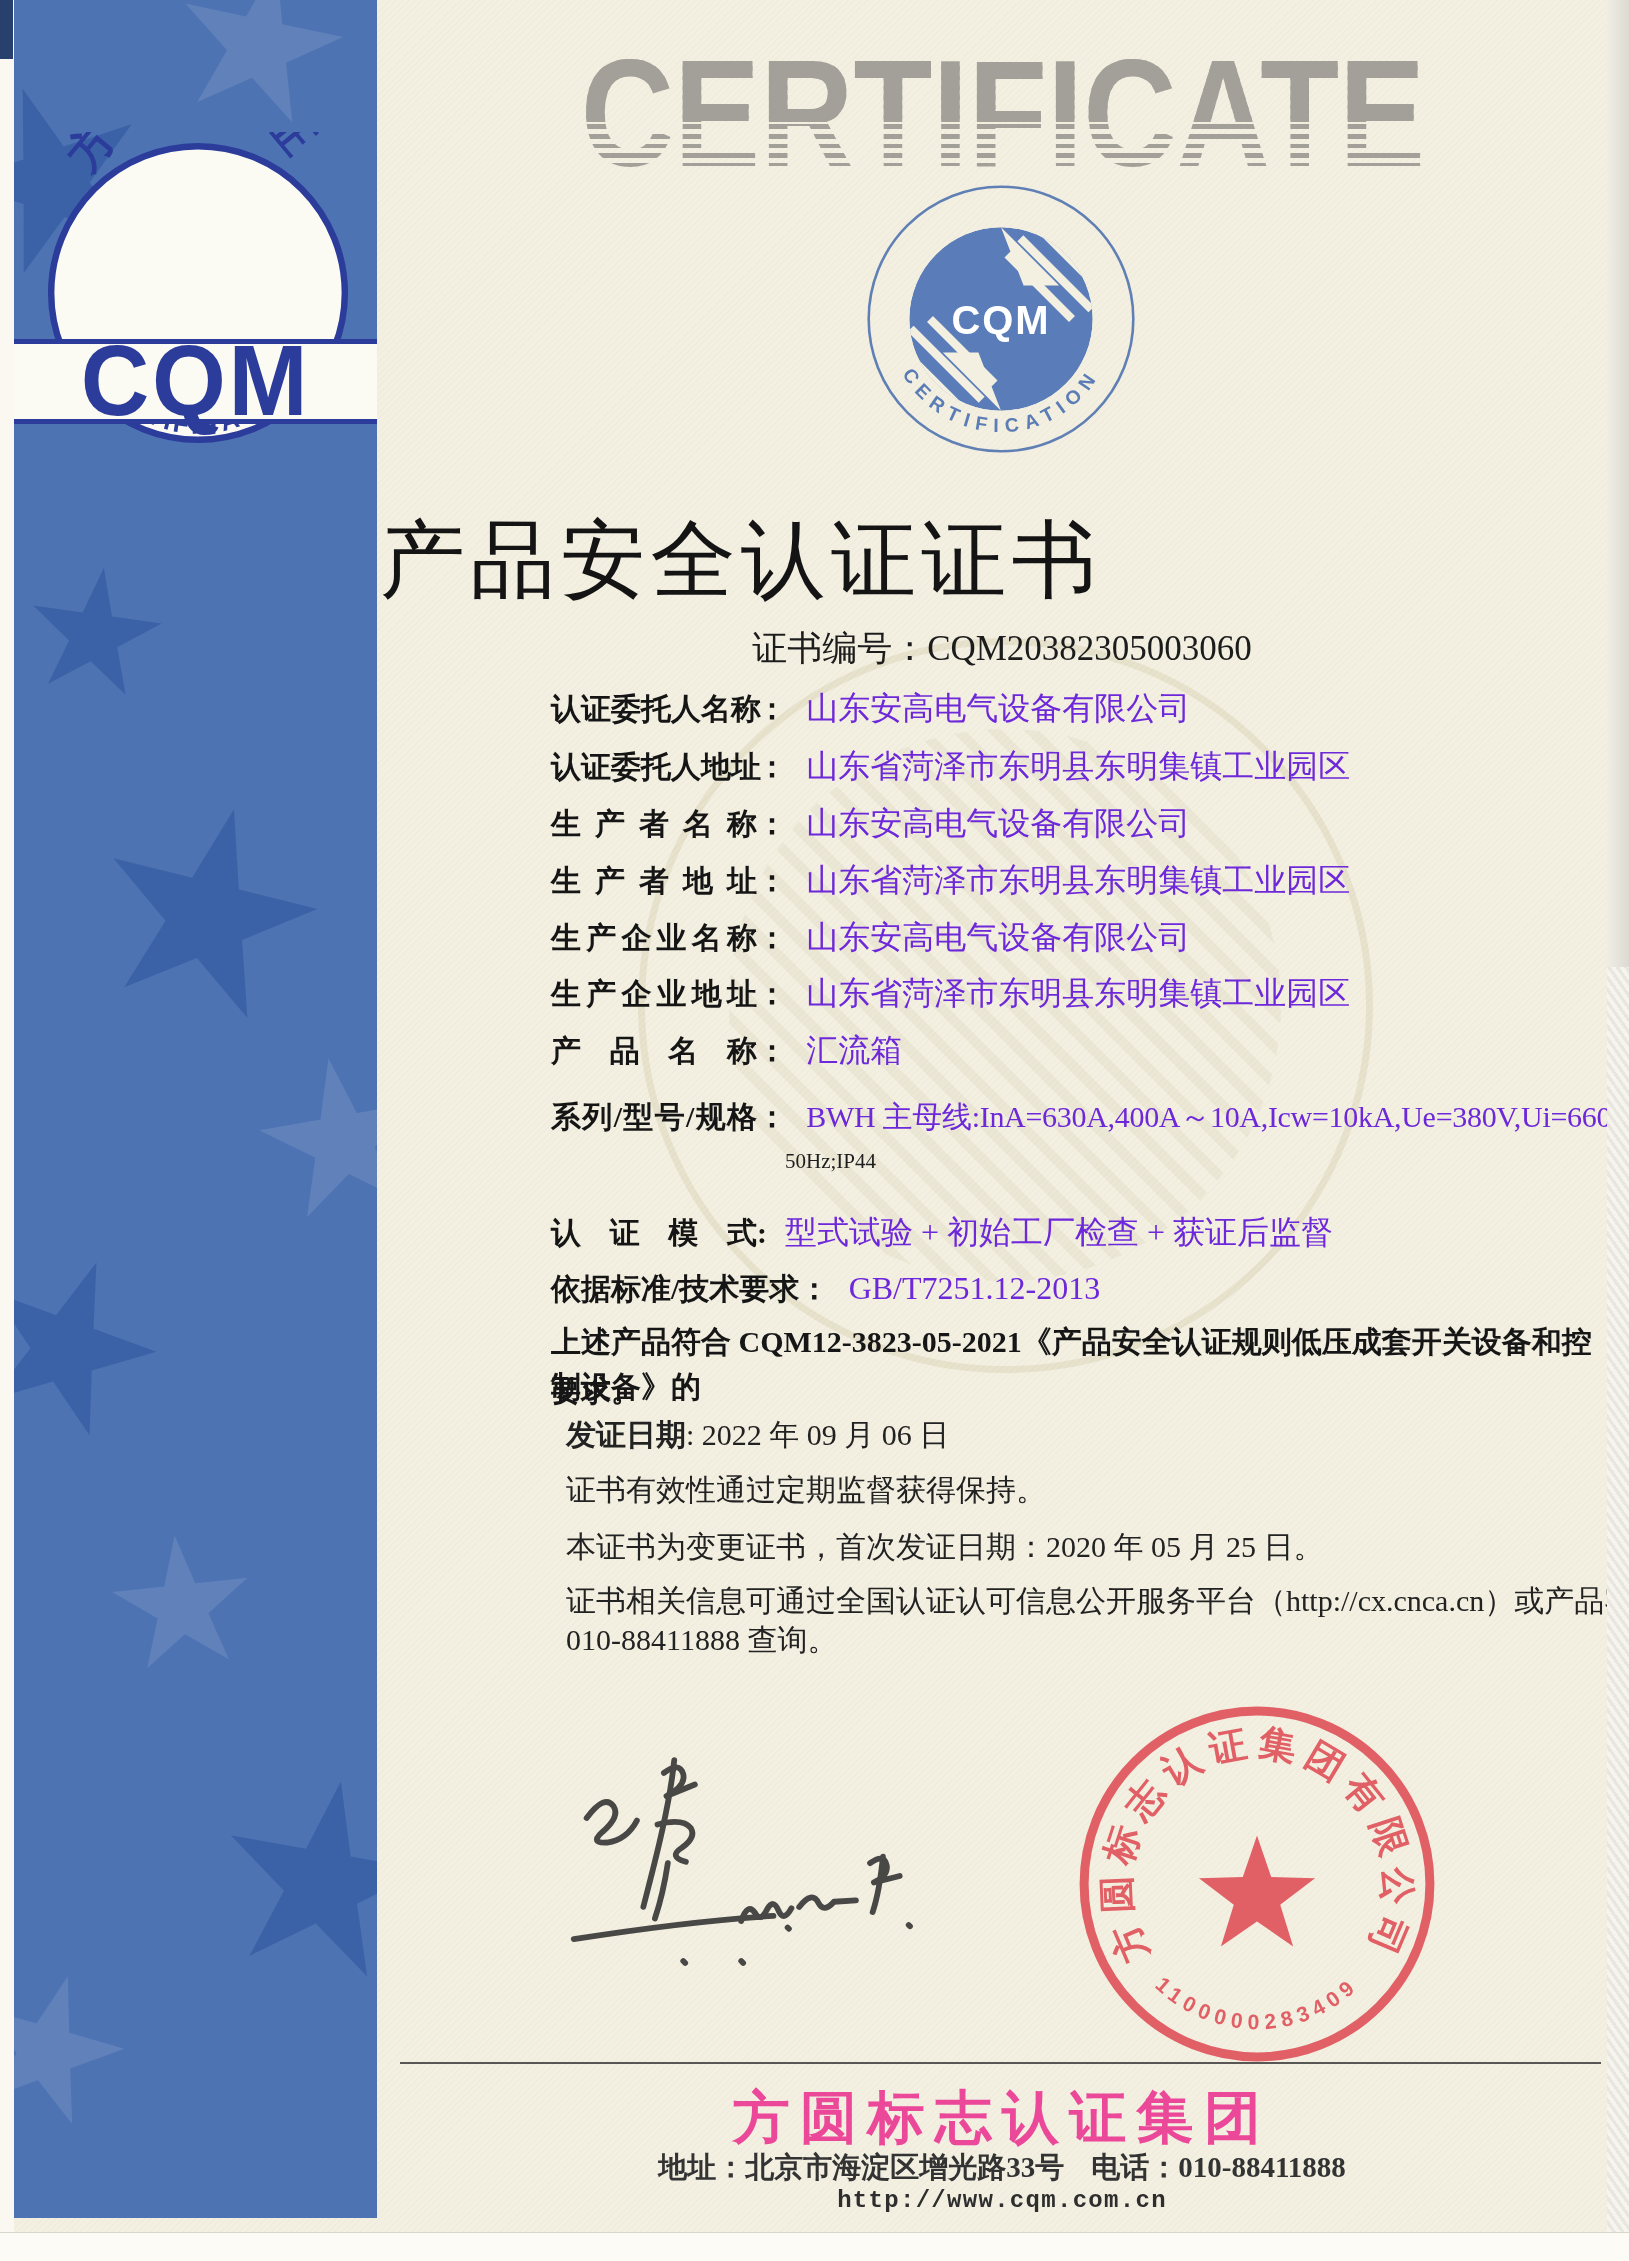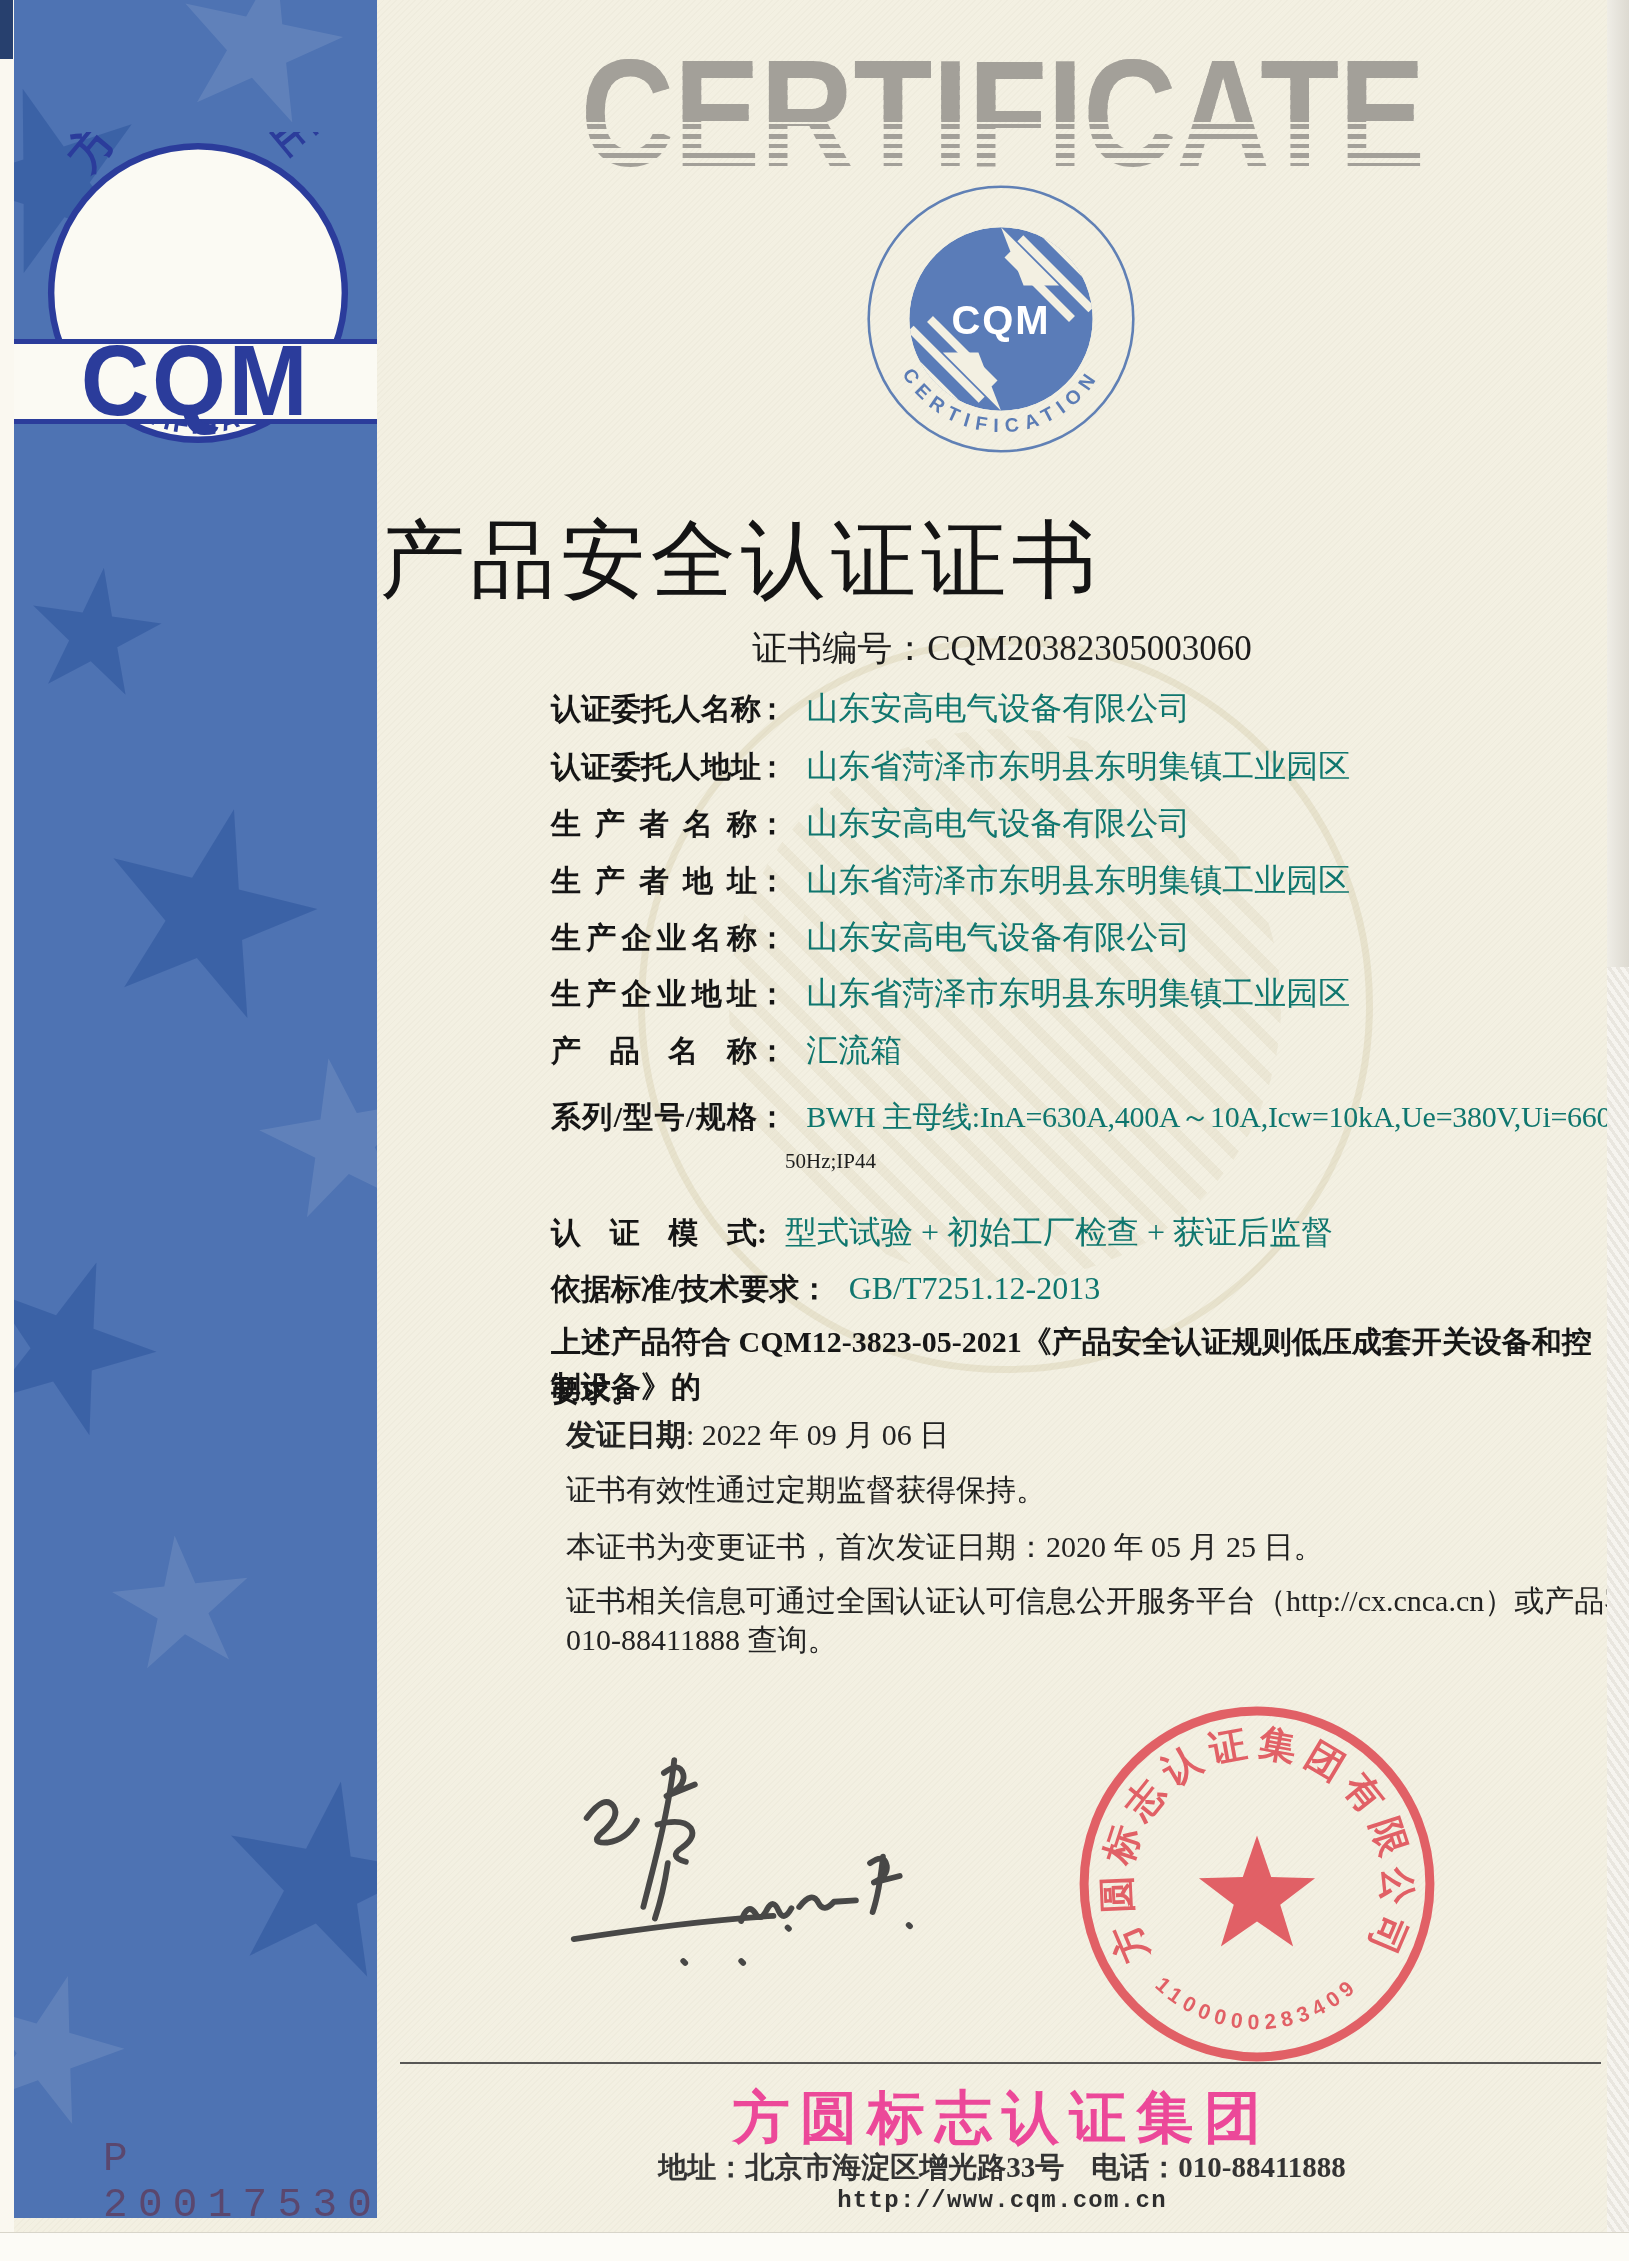--- a/index.html
+++ b/index.html
@@ -94,21 +94,21 @@
     font-size:35px; color:#1c1c1c;margin-top:14px;
   }
 
   
   .row { position:absolute; left:551px; font-size:32px; white-space:nowrap; }
   .flabel {
     display:inline-block; width:206px; font-weight:700; font-size:30px;
     text-align:justify; text-align-last:justify; vertical-align:baseline; color:#151515;
   }
   .fcolon { font-weight:700; font-size:30px; color:#151515; }
-  .fvalue { padding-left:19.3px; color:#0f766e; }
+  .fvalue { padding-left:19.3px; color:#6d28d9; }
   .fvalue.spec { font-size:30px; letter-spacing:-0.3px; }
   .subline { position:absolute; left:785px; font-size:21px; color:#1d1d1d; }
 
   .mode-value { padding-left:18px; }
   .para {
     position:absolute; left:551px; width:1057px;
     font-size:30px; font-weight:700; color:#161616; line-height:1.5;
   }
   .note { position:absolute; left:551px; font-size:30px; color:#222222; white-space:nowrap;margin-left:15px; }
   .date-label { font-weight:600; }
@@ -170,21 +170,20 @@
       </text>
       <path id="lgBot" d="M 76,340 A 182,182 0 0 0 424,340" fill="none"></path>
       <text font-size="40" font-weight="700" fill="#2b3c9b" letter-spacing="5">
         <textPath href="#lgBot" startOffset="50%" text-anchor="middle">CERTIFICATION</textPath>
       </text>
     </svg>
     <div class="logo-band">
       <span class="logo-band-text">CQM</span>
     </div>
 
-    <div class="serial">P 20017530</div>
   </div>
 
   <svg style="position:absolute; left:859px; top:177px;" width="284" height="284" viewBox="0 0 440 440">
     <circle cx="220" cy="220" r="205" fill="none" stroke="#6080b5" stroke-width="4"></circle>
     <path id="bdTop" d="M 65.9,148.2 A 170,170 0 1 1 374.1,148.2" fill="none"></path>
     <text font-size="44" font-weight="600" fill="#5b7cb5" letter-spacing="18">
       <textPath href="#bdTop" startOffset="50%" text-anchor="middle">方圆标志认证</textPath>
     </text>
     <path id="bdBot" d="M 68.4,307.5 A 175,175 0 0 0 371.6,307.5" fill="none"></path>
     <text font-size="30" font-weight="600" fill="#5b7cb5" letter-spacing="11">

